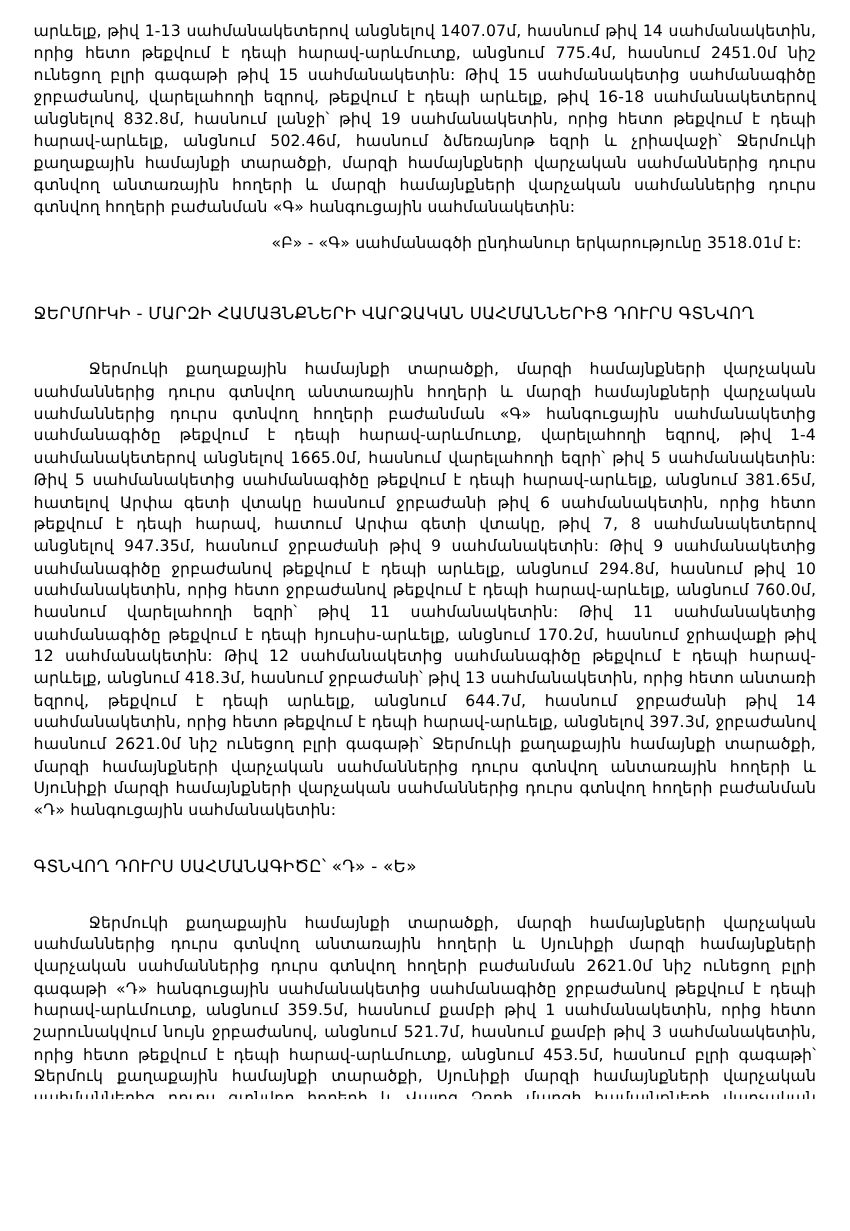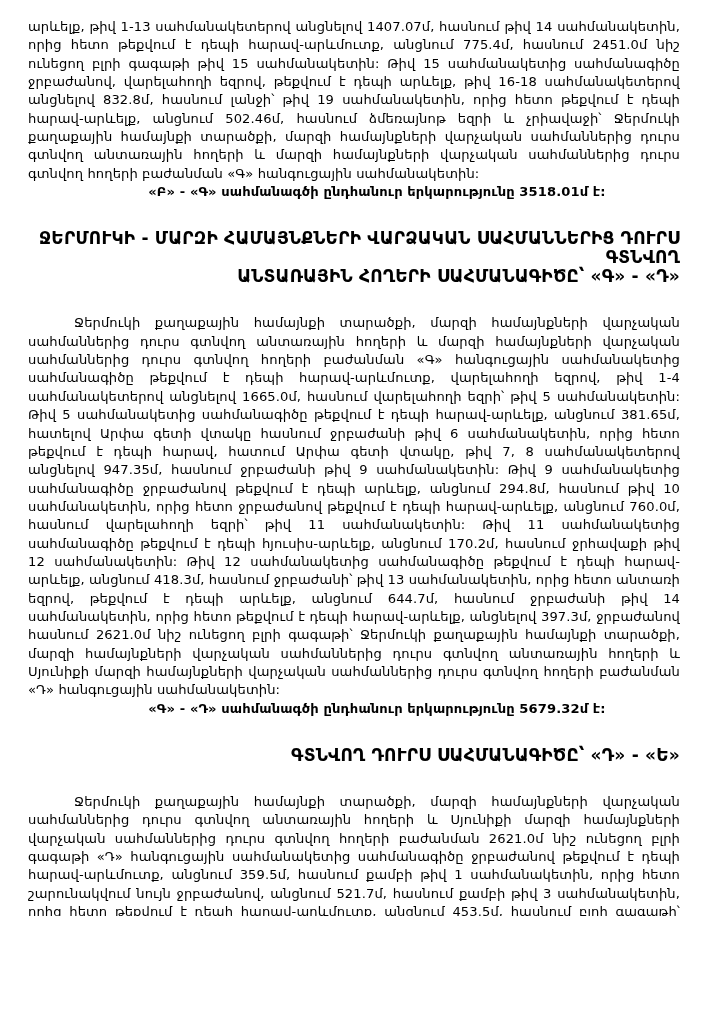--- a/index.html
+++ b/index.html
@@ -31,31 +31,30 @@
   }
   p.para {
     margin: 0;
     text-indent: 46px;
     text-align: justify;
   }
   p.para.noindent {
     text-indent: 0;
   }
   p.subline {
-    margin: 0;
+    margin: 12px;
     text-indent: 46px;
-    text-align: center;
-    font-weight: bold;
+    text-align: right;
   }
   h2.section-heading {
     margin: 0;
-    font-size: 17px;
+    font-size: 14px;
     line-height: 19px;
-    font-weight: bold;
-    text-align: right;
+    font-weight: normal;
+    text-align: left;
     letter-spacing: 0.2px;
     color: #000000;
   }
   h2.section-heading .l2 {
     display: block;
   }
   .gap-lg { height: 28px; }
 </style>
 </head>
 <body>
@@ -64,28 +63,26 @@
   <div class="doc-body">
 
     <p class="para noindent">արևելք, թիվ 1-13 սահմանակետերով անցնելով 1407.07մ, հասնում թիվ 14 սահմանակետին, որից հետո թեքվում է դեպի հարավ-արևմուտք, անցնում 775.4մ, հասնում 2451.0մ նիշ ունեցող բլրի գագաթի թիվ 15 սահմանակետին: Թիվ 15 սահմանակետից սահմանագիծը ջրբաժանով, վարելահողի եզրով, թեքվում է դեպի արևելք, թիվ 16-18 սահմանակետերով անցնելով 832.8մ, հասնում լանջի՝ թիվ 19 սահմանակետին, որից հետո թեքվում է դեպի հարավ-արևելք, անցնում 502.46մ, հասնում ձմեռայնոթ եզրի և չրիավաջի՝ Ջերմուկի քաղաքային համայնքի տարածքի, մարզի համայնքների վարչական սահմաններից դուրս գտնվող անտառային հողերի և մարզի համայնքների վարչական սահմաններից դուրս գտնվող հողերի բաժանման «Գ» հանգուցային սահմանակետին:</p>
 
     <p class="subline">«Բ» - «Գ» սահմանագծի ընդհանուր երկարությունը 3518.01մ է:</p>
 
     <div class="gap-lg"></div>
 
     <h2 class="section-heading">
       <span class="l1">ՋԵՐՄՈՒԿԻ - ՄԱՐԶԻ ՀԱՄԱՅՆՔՆԵՐԻ ՎԱՐՁԱԿԱՆ ՍԱՀՄԱՆՆԵՐԻՑ  ԴՈՒՐՍ   ԳՏՆՎՈՂ</span>
-      <span class="l2">ԱՆՏԱՌԱՅԻՆ ՀՈՂԵՐԻ ՍԱՀՄԱՆԱԳԻԾԸ՝ «Գ» - «Դ»</span>
     </h2>
 
     <div class="gap-lg"></div>
 
     <p class="para">Ջերմուկի քաղաքային համայնքի տարածքի, մարզի համայնքների վարչական սահմաններից դուրս գտնվող անտառային հողերի և մարզի համայնքների վարչական սահմաններից դուրս գտնվող հողերի բաժանման «Գ» հանգուցային սահմանակետից սահմանագիծը թեքվում է դեպի հարավ-արևմուտք, վարելահողի եզրով, թիվ 1-4 սահմանակետերով անցնելով 1665.0մ, հասնում վարելահողի եզրի՝ թիվ 5 սահմանակետին: Թիվ 5 սահմանակետից սահմանագիծը թեքվում է դեպի հարավ-արևելք, անցնում 381.65մ, հատելով Արփա գետի վտակը հասնում ջրբաժանի թիվ 6 սահմանակետին, որից հետո թեքվում է դեպի հարավ, հատում Արփա գետի վտակը, թիվ 7, 8 սահմանակետերով անցնելով 947.35մ, հասնում ջրբաժանի թիվ 9 սահմանակետին: Թիվ 9 սահմանակետից սահմանագիծը ջրբաժանով թեքվում է դեպի արևելք, անցնում 294.8մ, հասնում թիվ 10 սահմանակետին, որից հետո ջրբաժանով թեքվում է դեպի հարավ-արևելք, անցնում 760.0մ, հասնում վարելահողի եզրի՝ թիվ 11 սահմանակետին: Թիվ 11 սահմանակետից սահմանագիծը թեքվում է դեպի հյուսիս-արևելք, անցնում 170.2մ, հասնում ջրհավաքի թիվ 12 սահմանակետին: Թիվ 12 սահմանակետից սահմանագիծը թեքվում է դեպի հարավ-արևելք, անցնում 418.3մ, հասնում ջրբաժանի՝ թիվ 13 սահմանակետին, որից հետո անտառի եզրով, թեքվում է դեպի արևելք, անցնում 644.7մ, հասնում ջրբաժանի թիվ 14 սահմանակետին, որից հետո թեքվում է դեպի հարավ-արևելք, անցնելով 397.3մ, ջրբաժանով հասնում 2621.0մ նիշ ունեցող բլրի գագաթի՝ Ջերմուկի քաղաքային համայնքի տարածքի, մարզի համայնքների վարչական սահմաններից դուրս գտնվող անտառային հողերի և Սյունիքի մարզի համայնքների վարչական սահմաններից դուրս գտնվող հողերի բաժանման «Դ» հանգուցային սահմանակետին:</p>
 
-    <p class="subline">«Գ» - «Դ» սահմանագծի ընդհանուր երկարությունը 5679.32մ է:</p>
 
     <div class="gap-lg"></div>
 
     <h2 class="section-heading">
       <span class="l2">ԳՏՆՎՈՂ  ԴՈՒՐՍ ՍԱՀՄԱՆԱԳԻԾԸ՝ «Դ» - «Ե»</span>
     </h2>
 
     <div class="gap-lg"></div>
 
     <p class="para">Ջերմուկի քաղաքային համայնքի տարածքի, մարզի համայնքների վարչական սահմաններից դուրս գտնվող անտառային հողերի և Սյունիքի մարզի համայնքների վարչական սահմաններից դուրս գտնվող հողերի բաժանման 2621.0մ նիշ ունեցող բլրի գագաթի «Դ» հանգուցային սահմանակետից սահմանագիծը ջրբաժանով թեքվում է դեպի հարավ-արևմուտք, անցնում 359.5մ, հասնում քամբի թիվ 1 սահմանակետին, որից հետո շարունակվում նույն ջրբաժանով, անցնում 521.7մ, հասնում քամբի թիվ 3 սահմանակետին, որից հետո թեքվում է դեպի հարավ-արևմուտք, անցնում 453.5մ, հասնում բլրի գագաթի՝ Ջերմուկ քաղաքային համայնքի տարածքի, Սյունիքի մարզի համայնքների վարչական սահմաններից դուրս գտնվող հողերի և Վայոց Ձորի մարզի համայնքների վարչական սահմաններից դուրս գտնվող հողերի բաժանման «Ե» հանգուցային սահմանակետին:</p>

